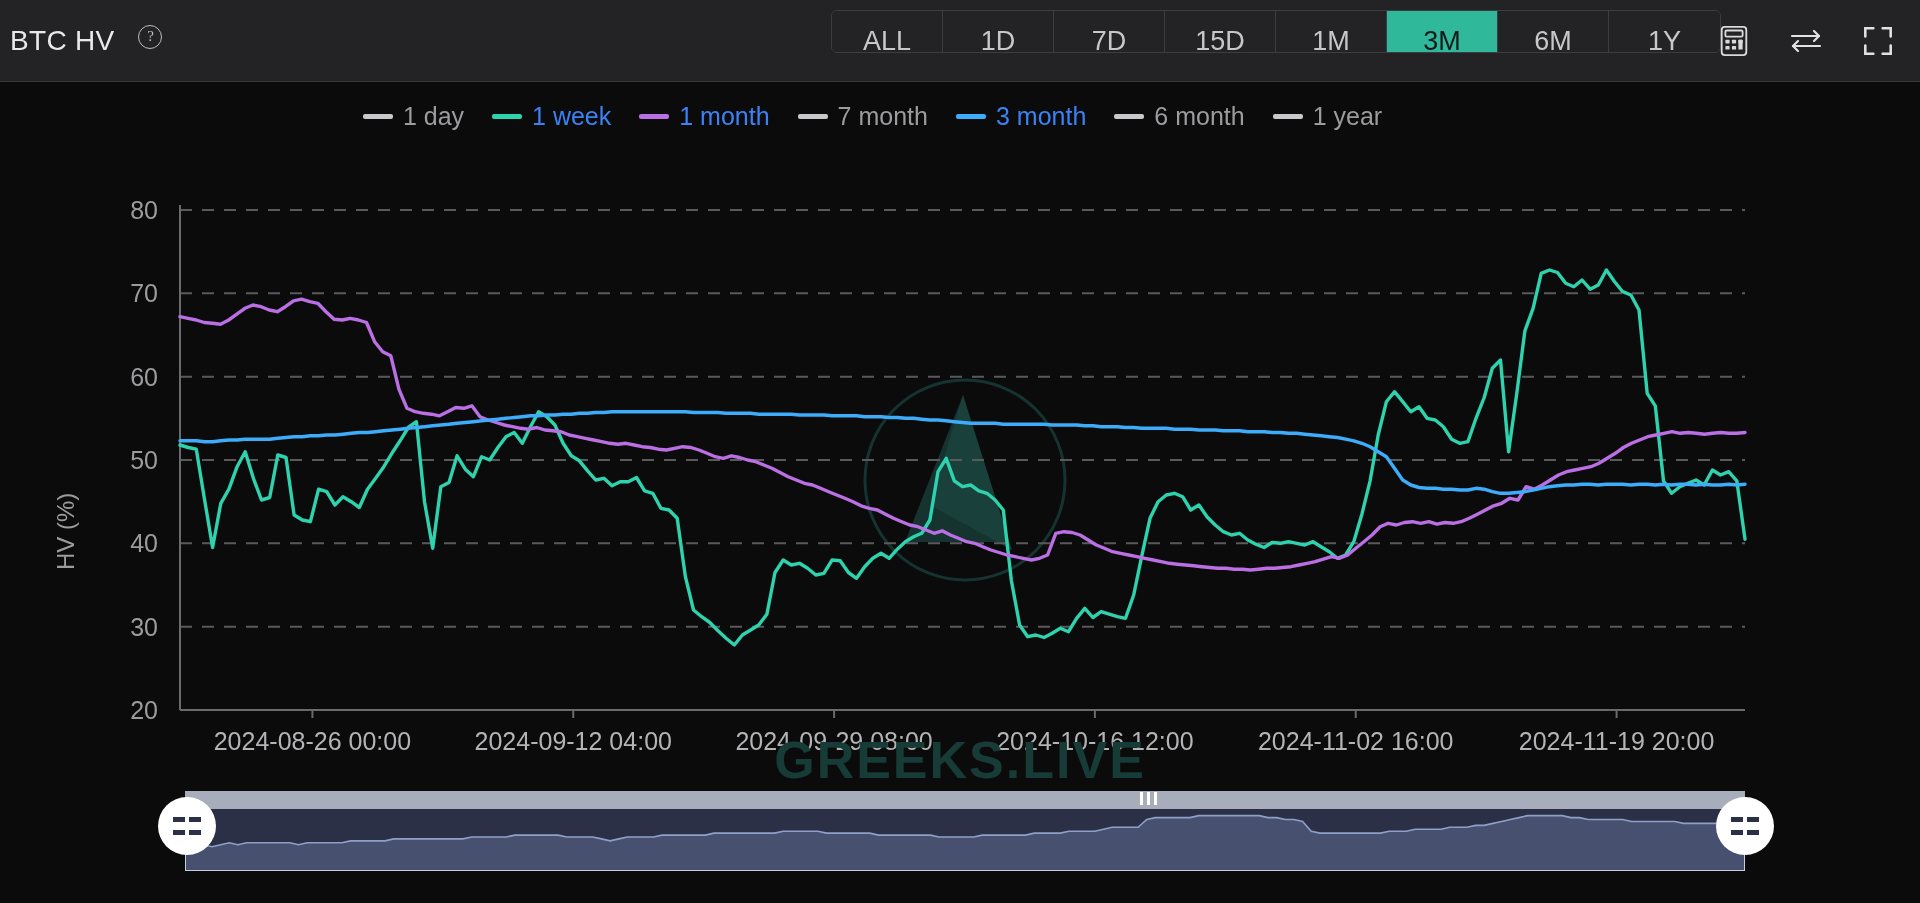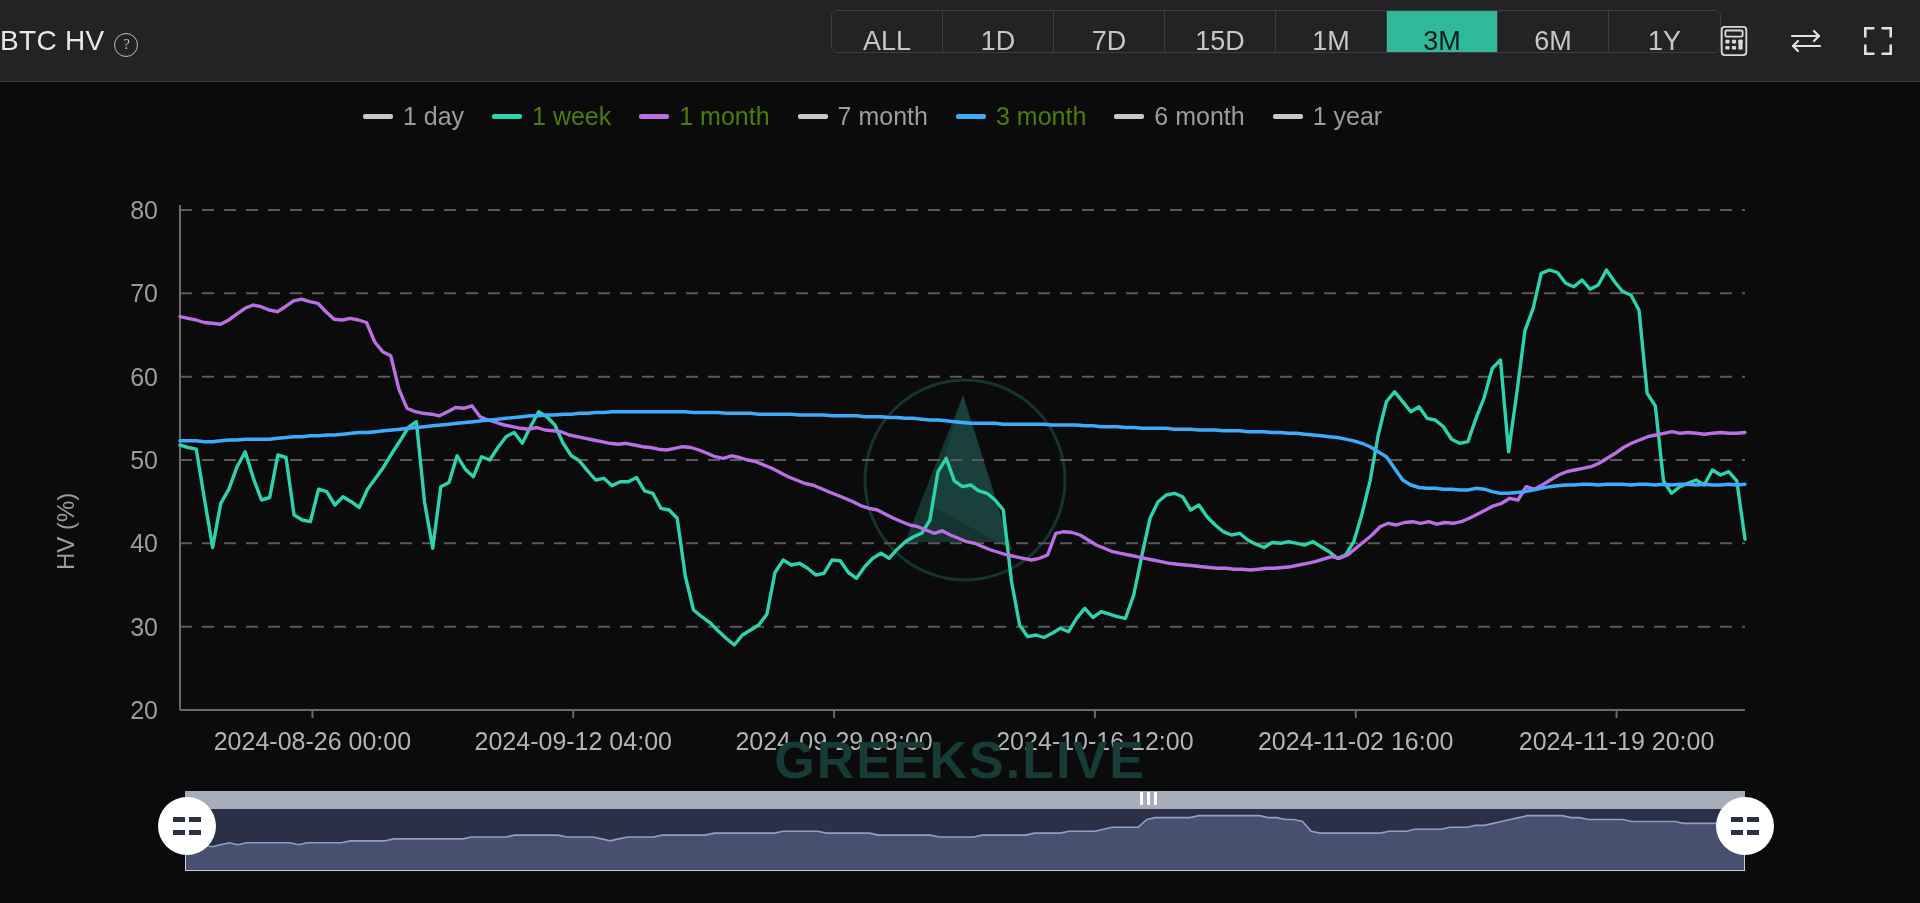--- a/index.html
+++ b/index.html
@@ -11,21 +11,21 @@
   }
   #app { position: relative; width: 1920px; height: 903px; background: #0b0b0c; }
 
   
   .header {
     position: absolute; left: 0; top: 0; width: 1920px; height: 82px;
     background: #232325;
     border-bottom: 1px solid #3a3a3c;
     display: flex; align-items: center;
   }
-  .title-wrap { display: flex; align-items: flex-end; gap: 10px; padding-left: 0; }
+  .title-wrap { display: flex; align-items: flex-start; gap: 24px; padding-left: 10px; }
   .title-text { font-size: 28px; color: #e9e9ea; letter-spacing: .3px; font-weight: 400; }
   .help-icon {
     width: 24px; height: 24px; border-radius: 50%;
     border: 1.8px solid #bdbdbe; color: #bdbdbe;
     font-size: 15px; line-height: 21px; text-align: center;
     display: inline-block; cursor: pointer; font-family: "Liberation Serif", serif;
   }
 
   .tabs {
     position: absolute; left: 831px; top: 10px;
@@ -49,21 +49,21 @@
            width: 36px; height: 36px; }
 
   
   .legend {
     position: absolute; left: 0; top: 102px; width: 1745px;
     display: flex; align-items: center; justify-content: center; gap: 28px;
   }
   .legend-item { display: flex; align-items: center; gap: 10px; cursor: pointer; }
   .legend-dash { width: 30px; height: 5px; border-radius: 2px; display: block; }
   .legend-label { font-size: 25px; color: #9c9c9e; white-space: nowrap; }
-  .legend-item.on .legend-label { color: #4d7c0f; }
+  .legend-item.on .legend-label { color: #3b82f6; }
 
   
   .chart-area { position: absolute; left: 0; top: 150px; width: 1920px; height: 640px; }
   .y-axis-title {
     position: absolute; left: 52px; top: 420px;
     transform: rotate(-90deg); transform-origin: left top;
     font-size: 24px; color: #9c9c9e; white-space: nowrap;
   }
   svg.plot { position: absolute; left: 0; top: 0; }
 

